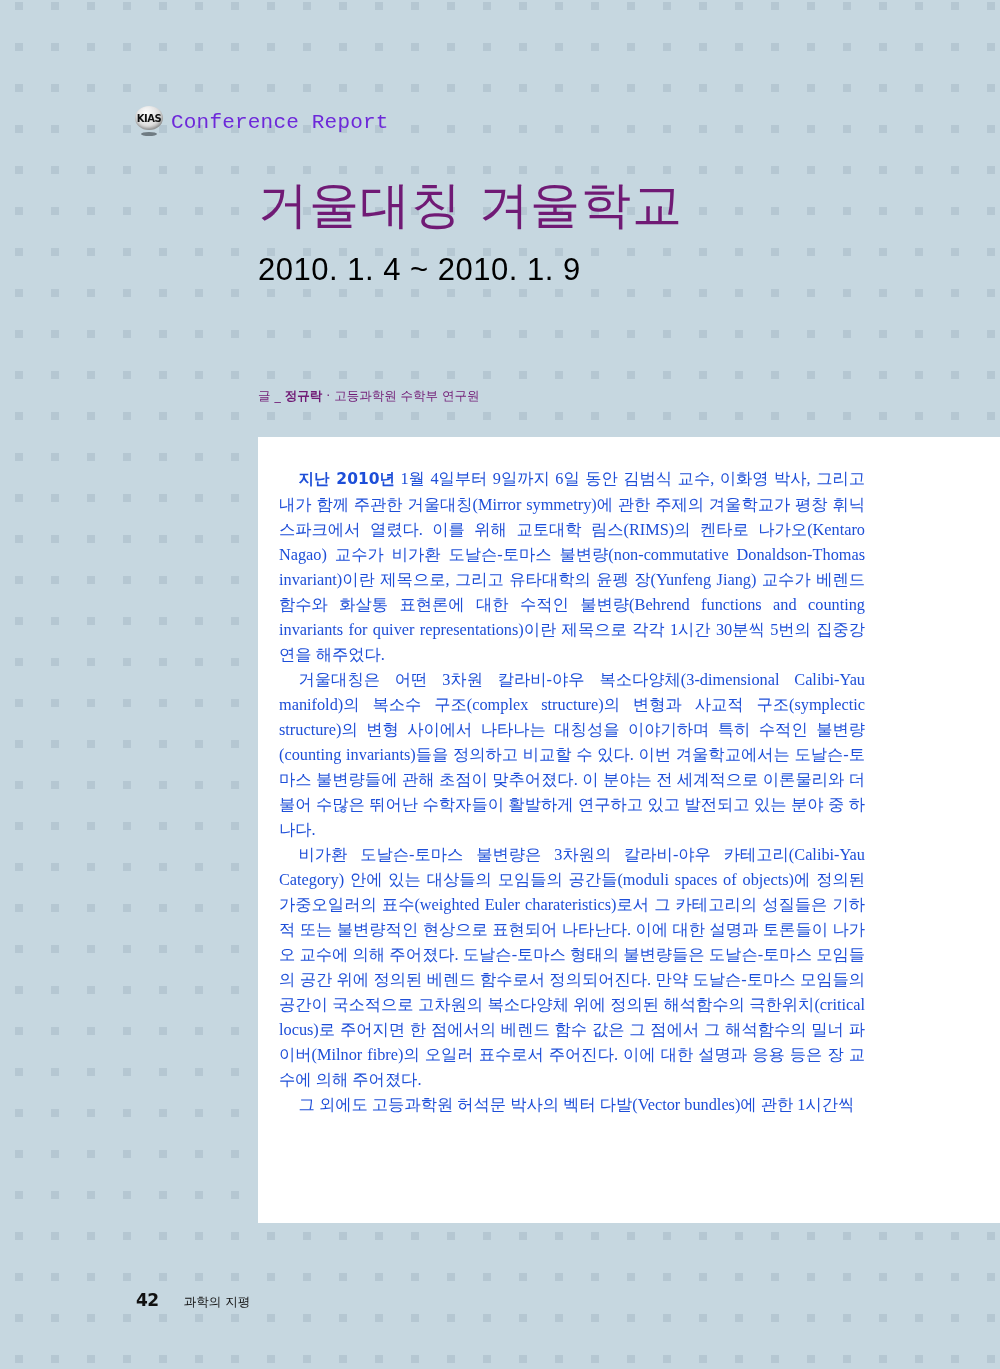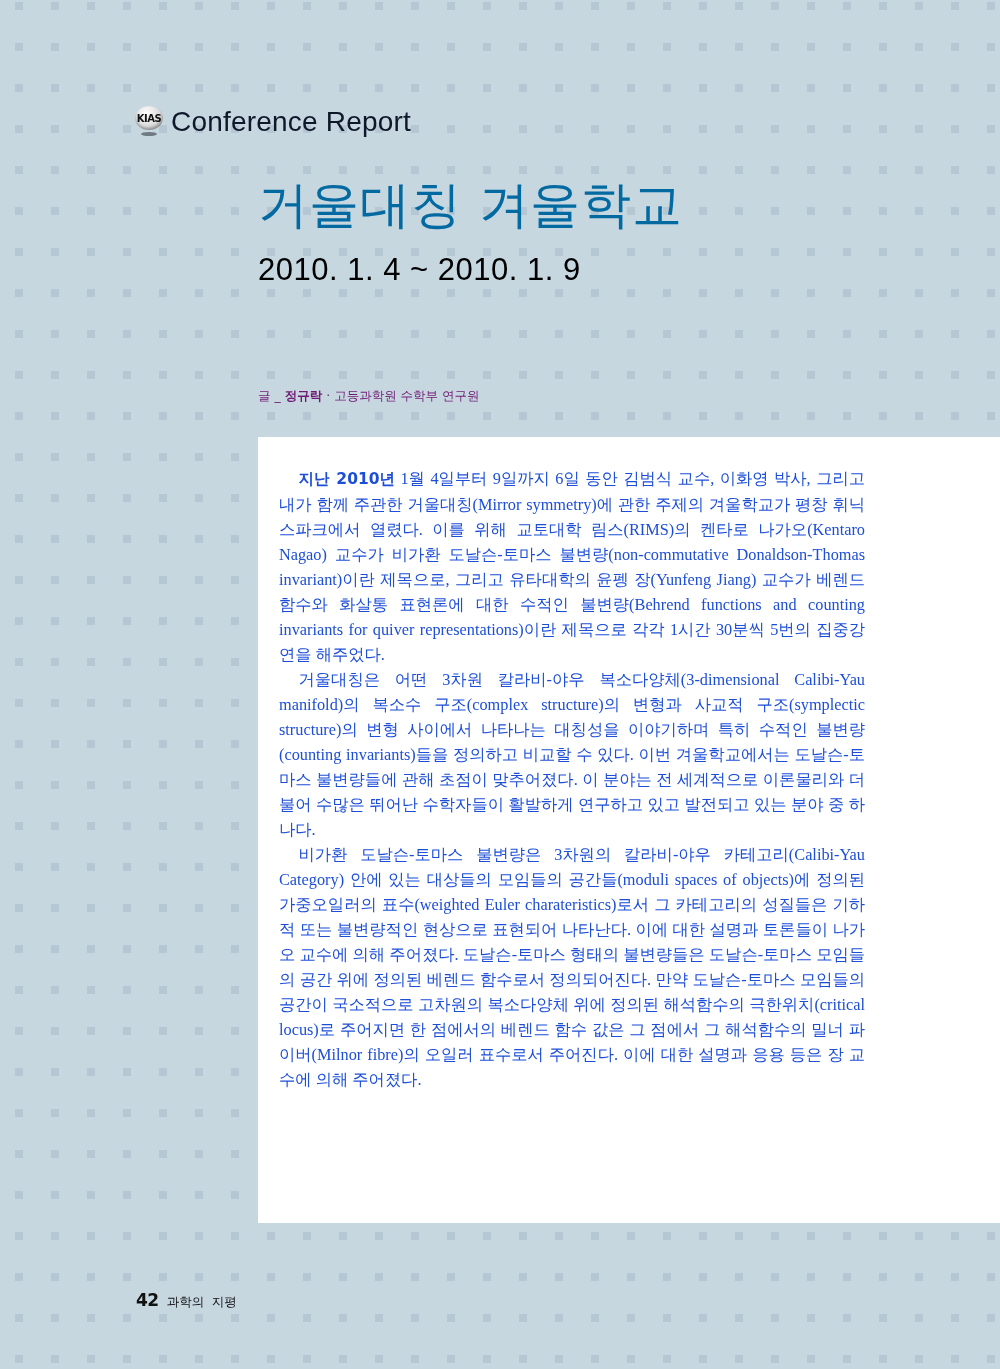--- a/index.html
+++ b/index.html
@@ -69,33 +69,33 @@
     color: #111;
   }
   .kias-logo .shadow {
     position: absolute;
     left: 8px; top: 26px;
     width: 16px; height: 4px;
     border-radius: 50%;
     background: #6f7b82;
   }
   .section-label {
-    font-family: Liberation Sans, sans-serif;
-    font-size: 28px;
-    color: #0f172a;
+    font-family: Liberation Mono, monospace;
+    font-size: 21px;
+    color: #6d28d9;
     letter-spacing: 0.2px;
   }
 
   .title {
     position: absolute;
     left: 258px;
     top: 172px;
     font-family: "DejaVu Serif", serif;
     font-size: 50px;
-    color: #0369a1;
+    color: #701a75;
     letter-spacing: 1px;
     margin: 0;
     font-weight: normal;
   }
   .dates {
     position: absolute;
     left: 258px;
     top: 252px;
     font-family: "Liberation Sans", sans-serif;
     font-size: 31px;
@@ -140,32 +140,31 @@
     font-weight: bold;
     font-size: 15.5px;
   }
 
   .footer {
     position: absolute;
     left: 136px;
     top: 1290px;
     display: flex;
     align-items: baseline;
-    gap: 8px;
+    gap: 25px;
     font-family: "DejaVu Sans", sans-serif;
     color: #111;
   }
   .page-number {
     font-weight: bold;
     font-size: 17px;
     letter-spacing: -0.5px;
   }
   .magazine-name {
     font-size: 12.5px;
-    font-family: Liberation Mono, monospace;
   }
 </style>
 </head>
 <body>
 
 <div class="bg"></div>
 <div class="sq-grid"></div>
 
 <div class="header">
   <div class="kias-logo">
@@ -181,18 +180,19 @@
 <div class="byline">
   <span>글 _ </span><span class="name">정규락</span><span> · </span><span>고등과학원 수학부 연구원</span>
 </div>
 
 <div class="article-panel"></div>
 
 <div class="article-body">
   <p><span class="lead">지난 2010년</span><span> 1월 4일부터 9일까지 6일 동안 김범식 교수, 이화영 박사, 그리고 내가 함께 주관한 거울대칭(Mirror symmetry)에 관한 주제의 겨울학교가 평창 휘닉스파크에서 열렸다. 이를 위해 교토대학 림스(RIMS)의 켄타로 나가오(Kentaro Nagao) 교수가 비가환 도날슨-토마스 불변량(non-commutative Donaldson-Thomas invariant)이란 제목으로, 그리고 유타대학의 윤펭 장(Yunfeng Jiang) 교수가 베렌드 함수와 화살통 표현론에 대한 수적인 불변량(Behrend functions and counting invariants for quiver representations)이란 제목으로 각각 1시간 30분씩 5번의 집중강연을 해주었다.</span></p>
   <p>거울대칭은 어떤 3차원 칼라비-야우 복소다양체(3-dimensional Calibi-Yau manifold)의 복소수 구조(complex structure)의 변형과 사교적 구조(symplectic structure)의 변형 사이에서 나타나는 대칭성을 이야기하며 특히 수적인 불변량(counting invariants)들을 정의하고 비교할 수 있다. 이번 겨울학교에서는 도날슨-토마스 불변량들에 관해 초점이 맞추어졌다. 이 분야는 전 세계적으로 이론물리와 더불어 수많은 뛰어난 수학자들이 활발하게 연구하고 있고 발전되고 있는 분야 중 하나다.</p>
   <p>비가환 도날슨-토마스 불변량은 3차원의 칼라비-야우 카테고리(Calibi-Yau Category) 안에 있는 대상들의 모임들의 공간들(moduli spaces of objects)에 정의된 가중오일러의 표수(weighted Euler charateristics)로서 그 카테고리의 성질들은 기하적 또는 불변량적인 현상으로 표현되어 나타난다. 이에 대한 설명과 토론들이 나가오 교수에 의해 주어졌다. 도날슨-토마스 형태의 불변량들은 도날슨-토마스 모임들의 공간 위에 정의된 베렌드 함수로서 정의되어진다. 만약 도날슨-토마스 모임들의 공간이 국소적으로 고차원의 복소다양체 위에 정의된 해석함수의 극한위치(critical locus)로 주어지면 한 점에서의 베렌드 함수 값은 그 점에서 그 해석함수의 밀너 파이버(Milnor fibre)의 오일러 표수로서 주어진다. 이에 대한 설명과 응용 등은 장 교수에 의해 주어졌다.</p>
+  <p>그 외에도  고등과학원 허석문 박사의 벡터 다발(Vector bundles)에 관한 1시간씩</p>
 </div>
 
 <div class="footer">
   <span class="page-number">42</span>
   <span class="magazine-name">과학의 지평</span>
 </div>
 
 </body></html>

